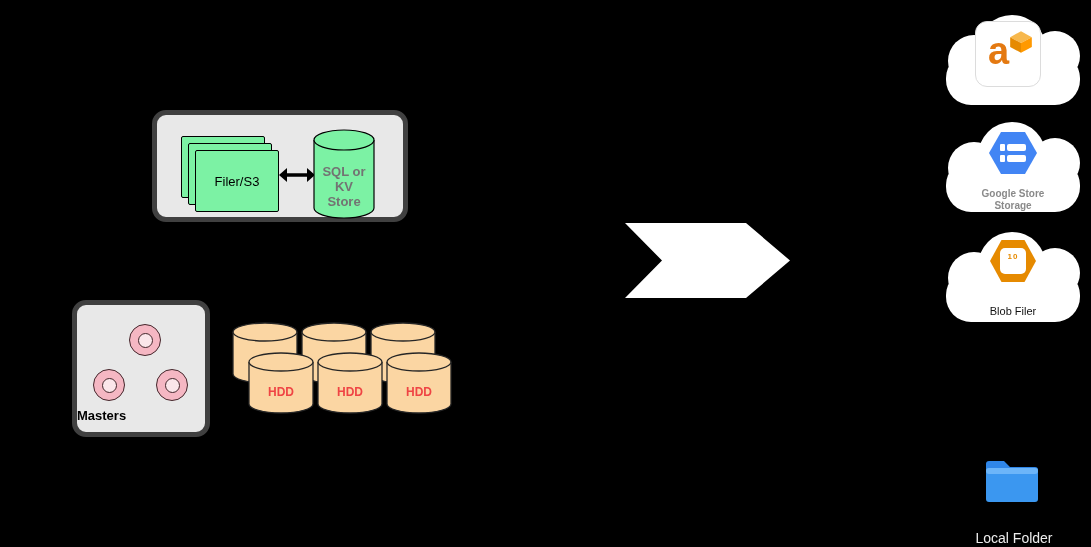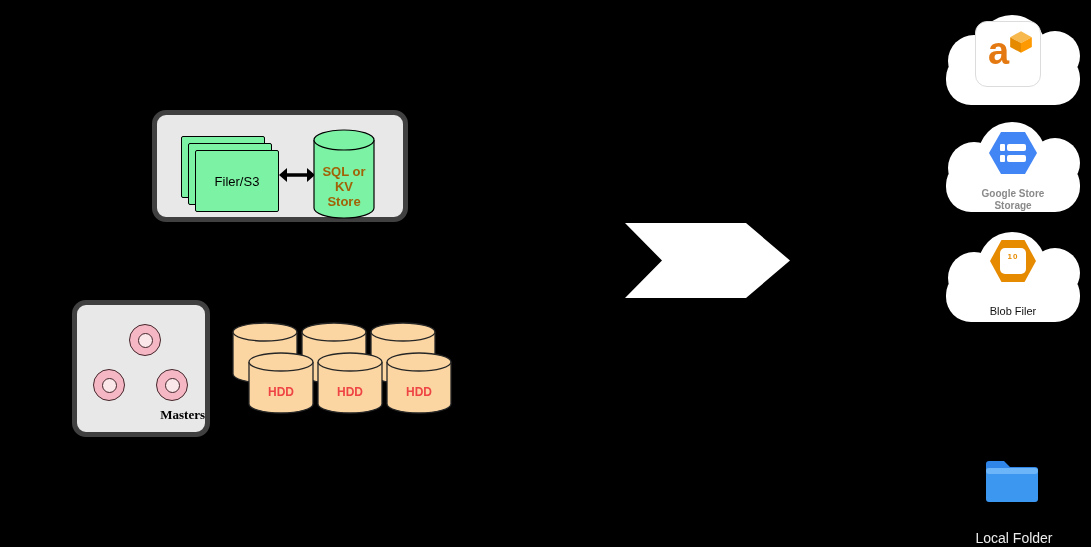--- a/index.html
+++ b/index.html
@@ -16,31 +16,31 @@
   .stack-card.c1 { left:24px; top:21px; }
   .stack-card.c2 { left:31px; top:28px; }
   .stack-card.c3 { left:38px; top:35px; display:flex; align-items:center; justify-content:center; }
   .stack-card .lbl { font-size:13px; color:#000; }
 
   .double-arrow { position:absolute; left:122px; top:52px; }
 
   
   .cyl { position:absolute; }
   #sql-cyl { left:156px; top:14px; width:62px; height:91px; }
-  .cyl-label { position:absolute; left:0; right:0; top:36px; text-align:center; font-weight:bold; font-size:13px; line-height:1.15; color:#a16207; padding:0 5px; }
+  .cyl-label { position:absolute; left:0; right:0; top:36px; text-align:center; font-weight:bold; font-size:13px; line-height:1.15; color:#737373; padding:0 5px; }
   .hdd { position:absolute; width:66px; height:62px; }
   .hdd-label { position:absolute; left:0; right:0; top:33px; text-align:center; font-weight:bold; font-size:12px; color:#ef4444; }
 
   
   .donut { position:absolute; width:32px; height:32px; border-radius:50%; background:#f5b7c3; border:1.5px solid #43262b; display:flex; align-items:center; justify-content:center; }
   .donut-inner { width:15px; height:15px; border-radius:50%; background:#fbe6ea; border:1.5px solid #43262b; }
   .donut.d1 { left:52px; top:19px; }
   .donut.d2 { left:16px; top:64px; }
   .donut.d3 { left:79px; top:64px; }
-  .masters-label { position:absolute; left:0; right:0; bottom:9px; text-align:right; font-weight:bold; font-size:13px; color:#000;font-family:Liberation Serif, serif; }
+  .masters-label { position:absolute; left:0; right:0; bottom:9px; text-align:left; font-weight:bold; font-size:13px; color:#000; }
 
   
   #backup-arrow { position:absolute; left:625px; top:223px; width:165px; height:75px; }
   .backup-label { position:absolute; left:30px; top:0; width:120px; height:75px; display:flex; align-items:center; justify-content:center; font-size:15px; color:#000; }
 
   
   .cloud { position:absolute; width:150px; height:100px; }
   .bump { position:absolute; background:#fff; border-radius:50%; }
   .bump.b1 { left:10px; top:26px; width:52px; height:52px; }
   .bump.b2 { left:40px; top:6px; width:68px; height:68px; }

